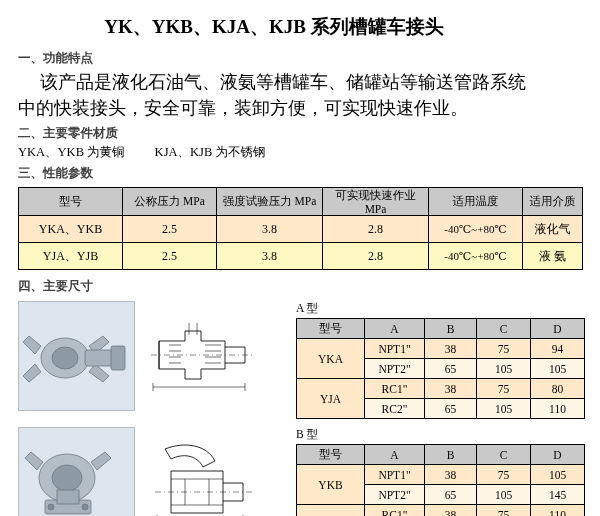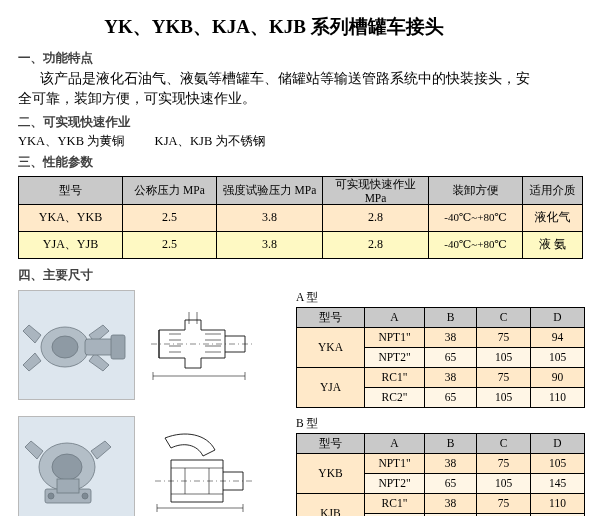--- a/index.html
+++ b/index.html
@@ -32,21 +32,21 @@
     font-family: "Liberation Serif", "DejaVu Serif", serif;
   }
   .section-head {
     color: #404040;
     font-weight: bold;
     font-size: 12.5px;
     margin: 4px 0 2px 18px;
     font-family: "Liberation Serif", "DejaVu Serif", serif;
   }
   .para {
-    font-size: 14px;
+    font-size: 18px;
     line-height: 1.45;
     margin: 0 18px 0 18px;
     text-indent: 0;
   }
   .para .indent {
     display: inline-block;
     width: 22px;
   }
   .mat-line {
     font-size: 12.5px;
@@ -149,21 +149,21 @@
 </head>
 <body>
 
 <div class="page">
 
   <div class="title">YK、YKB、KJA、KJB 系列槽罐车接头</div>
 
   <div class="section-head">一、功能特点</div>
   <div class="para"><span class="indent"></span><span>该产品是液化石油气、液氨等槽罐车、储罐站等输送管路系统中的快装接头，安全可靠，装卸方便，可实现快速作业。</span></div>
 
-  <div class="section-head">二、可实现快速作业</div>
+  <div class="section-head">二、主要零件材质</div>
   <div class="mat-line">
     <span>YKA、YKB 为黄铜</span><span class="gap"></span><span>KJA、KJB 为不锈钢</span>
   </div>
 
   <div class="section-head">三、性能参数</div>
 
   <table class="spec">
     <colgroup>
       <col style="width:104px">
         <col style="width:94px">
@@ -171,21 +171,21 @@
         <col style="width:106px">
         <col style="width:94px">
         <col style="width:60px">
     </colgroup>
     <thead>
       <tr>
         <th>型号</th>
         <th>公称压力 MPa</th>
         <th>强度试验压力 MPa</th>
         <th>可实现快速作业 MPa</th>
-        <th>装卸方便</th>
+        <th>适用温度</th>
         <th>适用介质</th>
       </tr>
     </thead>
     <tbody>
       <tr>
         <td>YKA、YKB</td>
         <td>2.5</td>
         <td>3.8</td>
         <td>2.8</td>
         <td class="t-small">-40℃~+80℃</td>
@@ -267,21 +267,21 @@
               <td>NPT2"</td>
               <td>65</td>
               <td>105</td>
               <td>105</td>
             </tr>
             <tr>
               <td rowspan="2">YJA</td>
               <td>RC1"</td>
               <td>38</td>
               <td>75</td>
-              <td>90</td>
+              <td>80</td>
             </tr>
             <tr class="alt">
               <td>RC2"</td>
               <td>65</td>
               <td>105</td>
               <td>110</td>
             </tr>
           </tbody>
         </table>
       </div>

